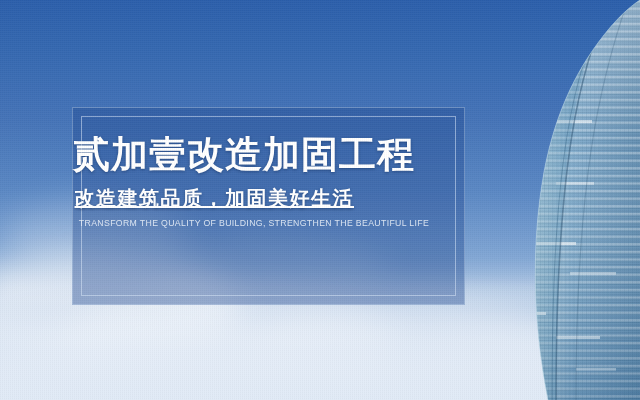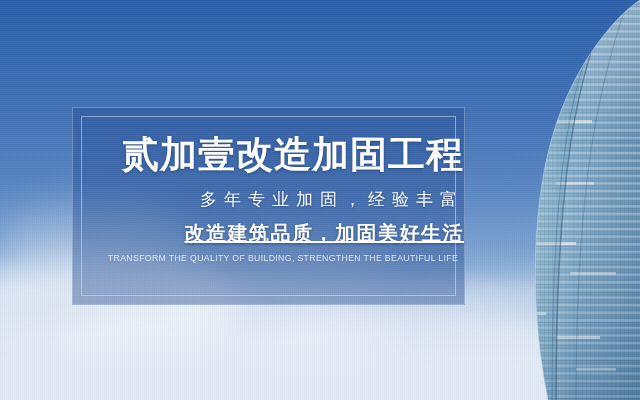--- a/index.html
+++ b/index.html
@@ -89,21 +89,21 @@
     position: absolute;
     left: 8px; top: 8px; right: 8px; bottom: 8px;
     border: 1px solid rgba(214, 228, 245, 0.55);
     pointer-events: none;
   }
 
   .panel-content {
     position: absolute;
     left: 0; right: 0;
     top: 0;
-    text-align: right;
+    text-align: left;
   }
 
   .title {
     margin: 0;
     padding-top: 26px;
     font-size: 37px;
     line-height: 42px;
     font-weight: 700;
     color: #ffffff;
     letter-spacing: 1px;
@@ -232,20 +232,19 @@
       </g>
 
       <path d="M180,0 C 168,8 158,18 148,30 C 120,64 96,108 84,172 C 70,250 74,330 88,400" fill="none" stroke="#bcd8e8" stroke-opacity=".55" stroke-width="1"></path>
     </svg>
   </div>
 
   <div class="panel">
     <div class="panel-inner-border"></div>
     <div class="panel-content">
       <h1 class="title">贰加壹改造加固工程</h1>
-      <p class="subtitle-1">多年专业加固，经验丰富</p>
       <p class="subtitle-2">改造建筑品质，加固美好生活</p>
       <p class="tagline">TRANSFORM THE QUALITY OF BUILDING, STRENGTHEN THE BEAUTIFUL LIFE</p>
     </div>
   </div>
 
   <div class="grain"></div>
 </div>
 
 </body></html>

